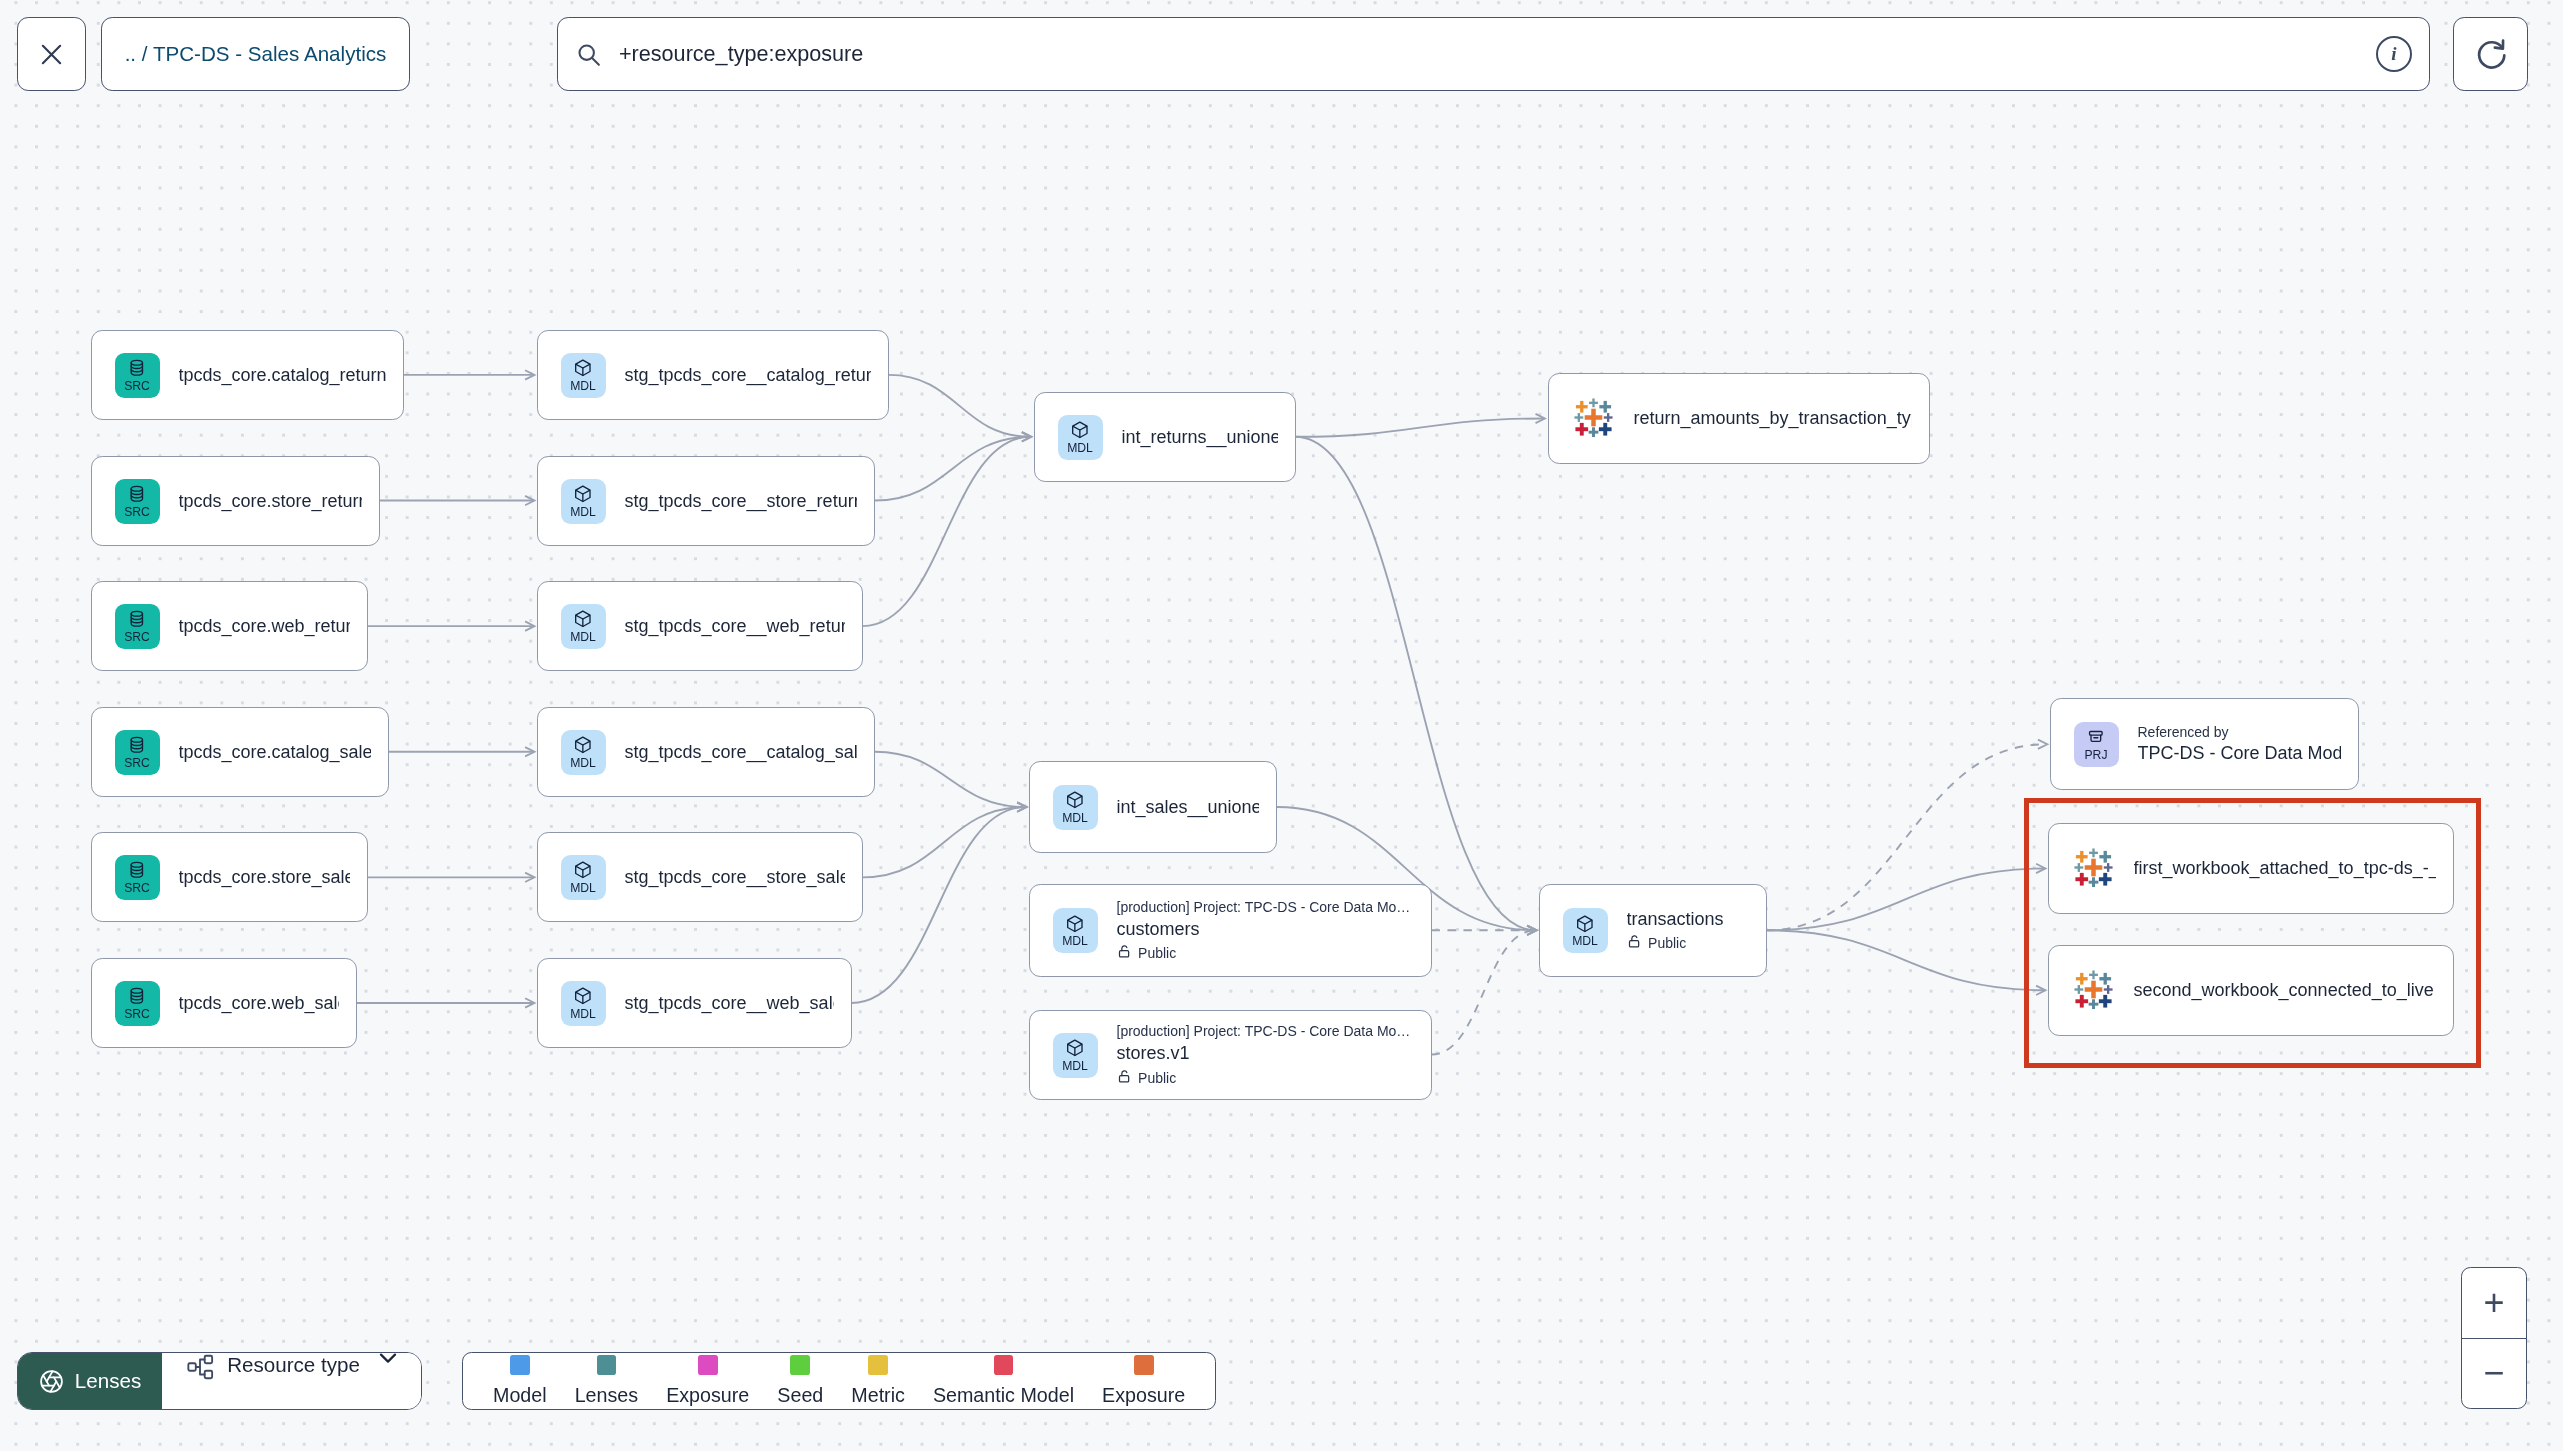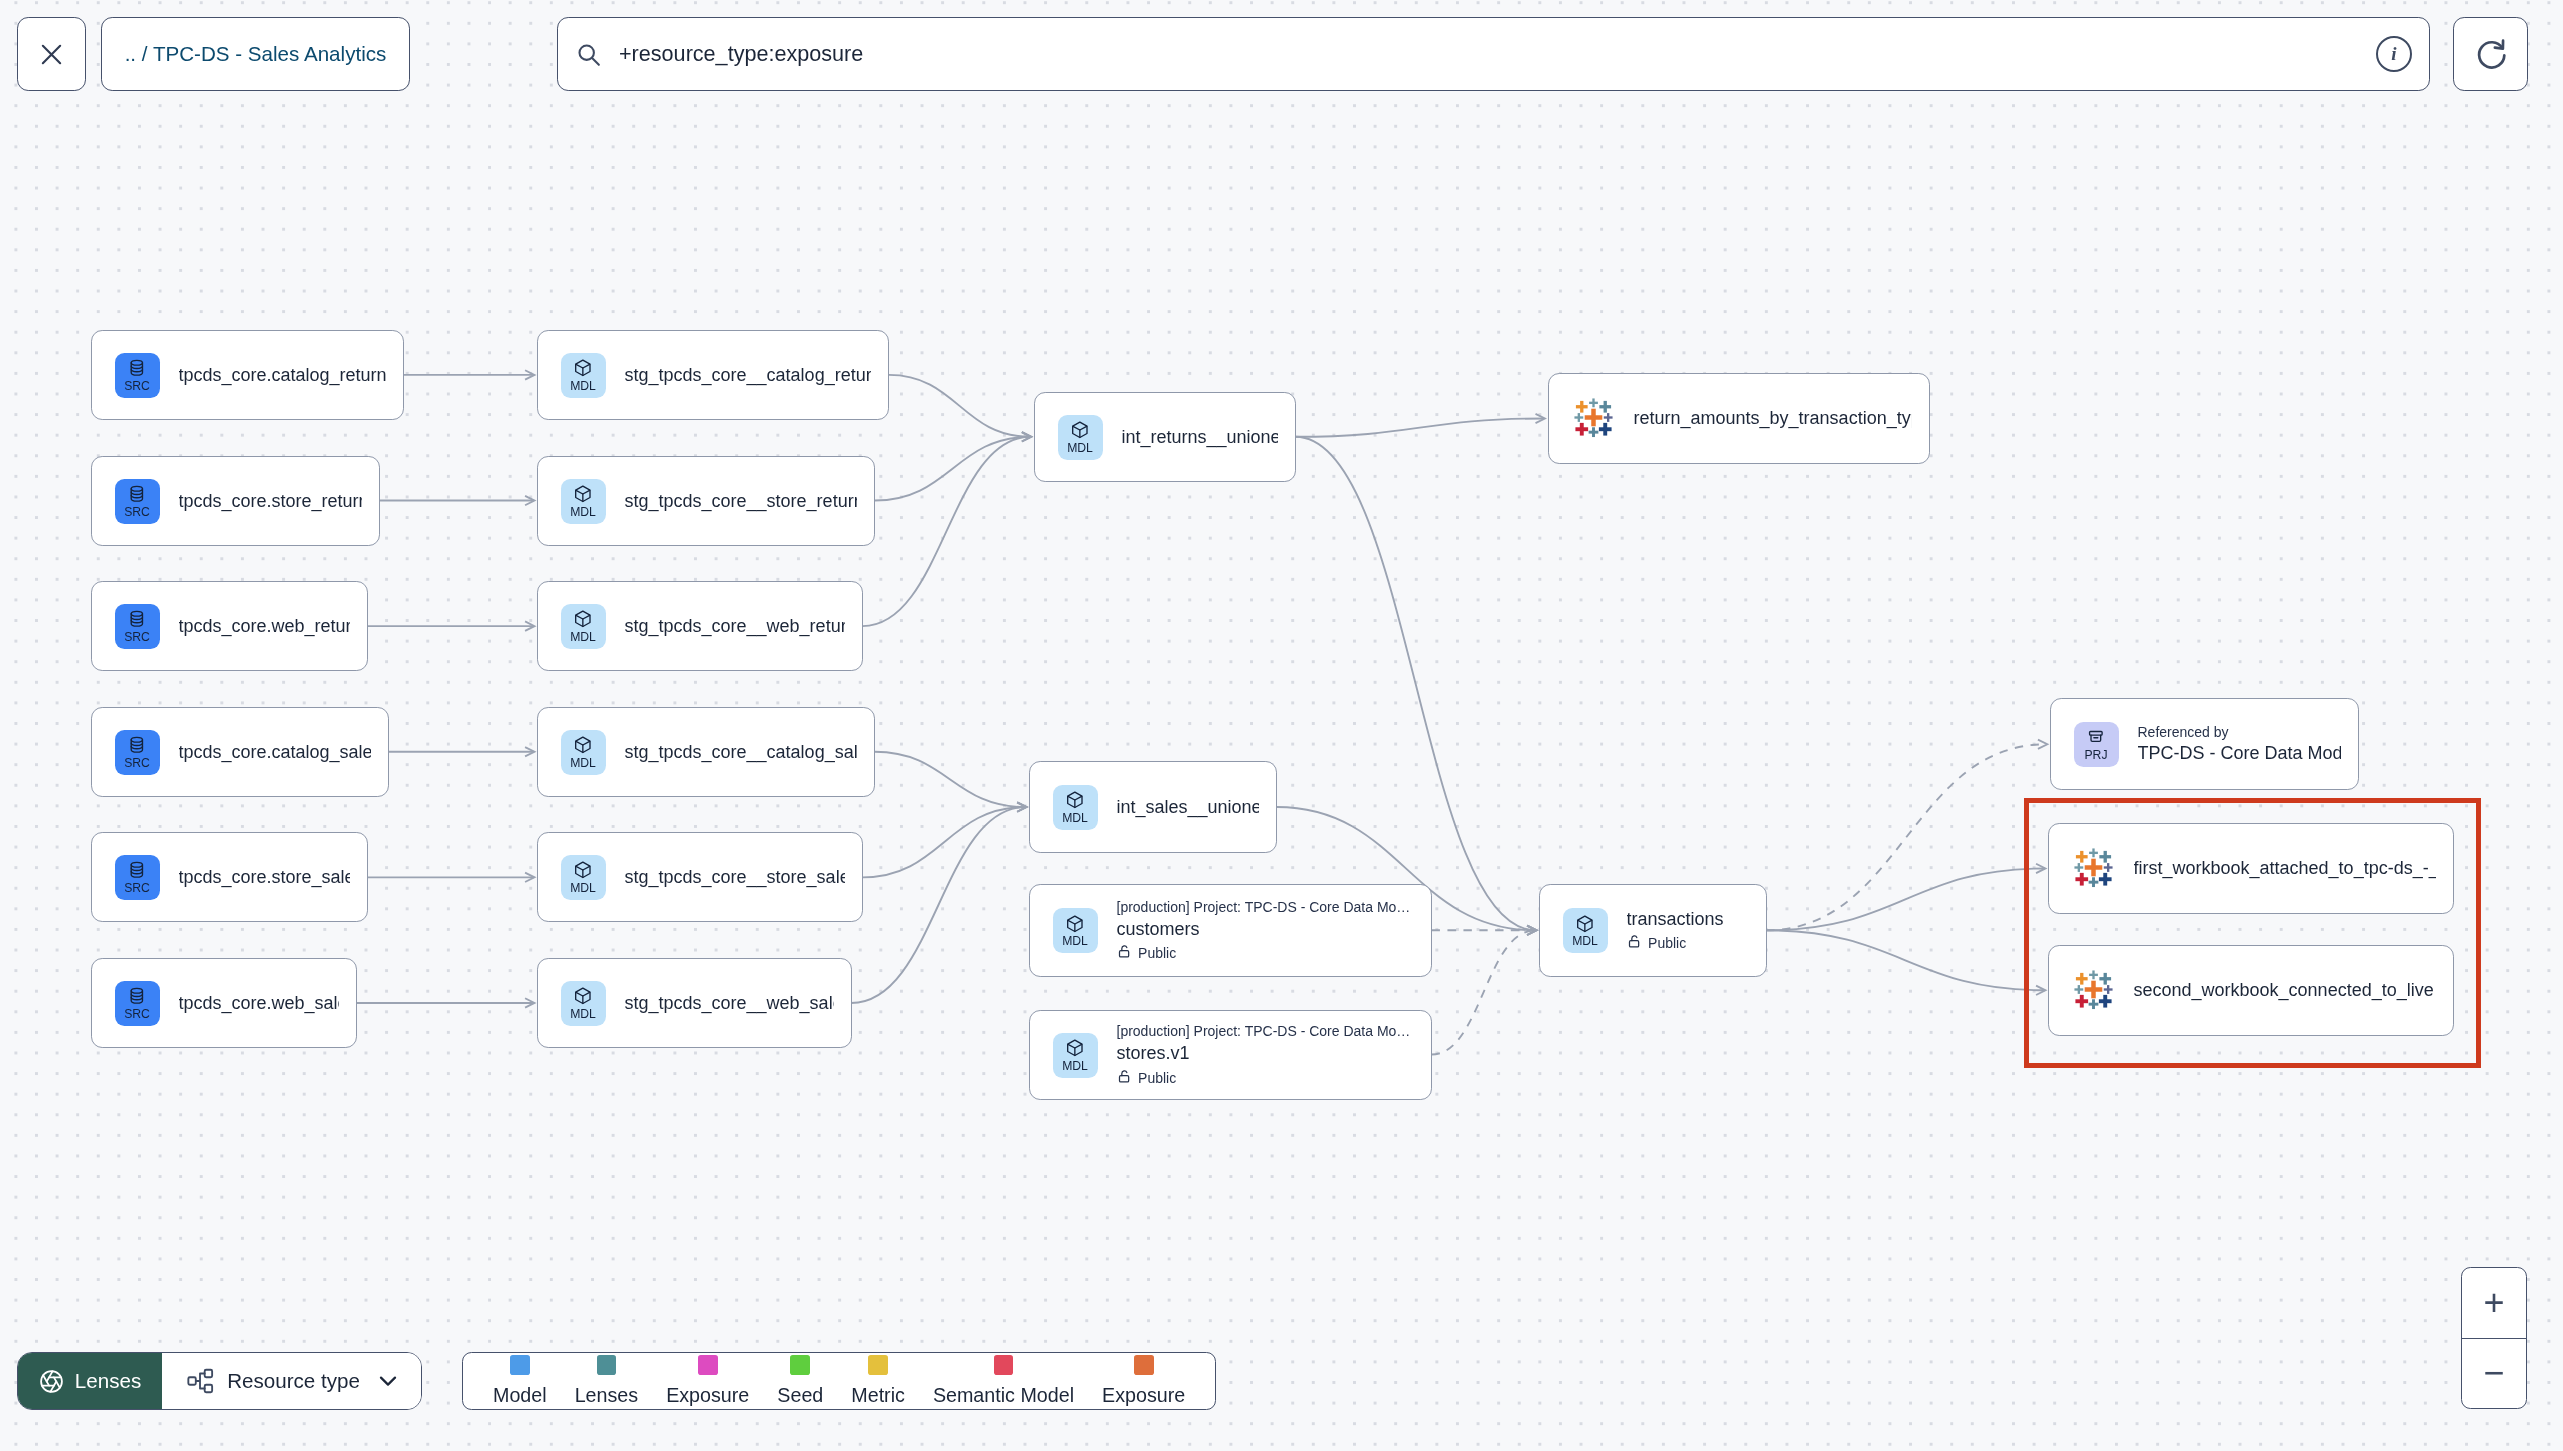--- a/index.html
+++ b/index.html
@@ -51,21 +51,21 @@
     position:absolute;box-sizing:border-box;background:#FFFFFF;
     border:1.5px solid #8F98AA;border-radius:11.2px;
     display:flex;align-items:center;padding:0 17px 0 22.5px;gap:19px;
     cursor:pointer;z-index:2;
   }
   .badge{
     width:45px;height:45px;border-radius:9.4px;flex-shrink:0;
     display:flex;flex-direction:column;align-items:center;justify-content:center;
     font-size:12.2px;color:#14233C;line-height:1;gap:1.9px;
   }
-  .badge.src{background:#3b82f6;}
+  .badge.src{background:#14b8a6;}
   .badge.mdl{background:#BEE1F9;}
   .badge.prj{background:#C6CBF6;}
   .badge svg{width:19.7px;height:19.7px;stroke:#14233C;fill:none;stroke-width:1.5;stroke-linejoin:round;stroke-linecap:round;}
   .tbl-icon{width:43px;height:43px;flex-shrink:0;}
   .txts{min-width:0;overflow:hidden;}
   .lbl{font-size:18px;white-space:nowrap;color:#1C2638;}
   .hdr{font-size:14px;white-space:nowrap;color:#27324A;margin-bottom:3.7px;}
   .acc{font-size:14px;color:#27324A;display:flex;align-items:center;gap:6.6px;margin-top:4.7px;}
   .acc svg{width:15px;height:15px;stroke:#27324A;fill:none;stroke-width:1.5;stroke-linecap:round;}
   #highlight-box{
@@ -78,21 +78,21 @@
     position:absolute;left:17px;top:1352px;height:58px;box-sizing:border-box;
     border:1.9px solid #46516B;border-radius:15px;overflow:hidden;
     display:flex;align-items:stretch;background:#fff;z-index:4;
   }
   #lenses-btn{
     background:#2E5B51;color:#fff;display:flex;align-items:center;gap:11.2px;
     padding:0 20.6px;font-size:20.6px;cursor:pointer;
   }
   #lenses-btn svg{width:25px;height:25px;stroke:#fff;fill:none;stroke-width:1.7;stroke-linecap:round;}
   #resource-btn{
-    display:flex;align-items:center;gap:13px;padding:0 24.4px;font-size:20.6px;
+    display:flex;gap:13px;padding:0 24.4px;font-size:20.6px;
     color:#1C2638;cursor:pointer;background:#fff;
   }
   #resource-btn svg{stroke:#3E4A61;fill:none;stroke-width:2;stroke-linecap:round;stroke-linejoin:round;}
   #legend{
     position:absolute;left:462px;top:1352px;height:58px;box-sizing:border-box;
     border:1.9px solid #46516B;border-radius:9.4px;background:#fff;z-index:4;
     display:flex;align-items:center;padding:0 30px;gap:28px;
   }
   .lg-item{display:flex;align-items:center;gap:9.4px;font-size:19.7px;color:#1C2638;flex-direction:column;}
   .lg-chip{width:19.7px;height:19.7px;border-radius:2.8px;flex-shrink:0;}

